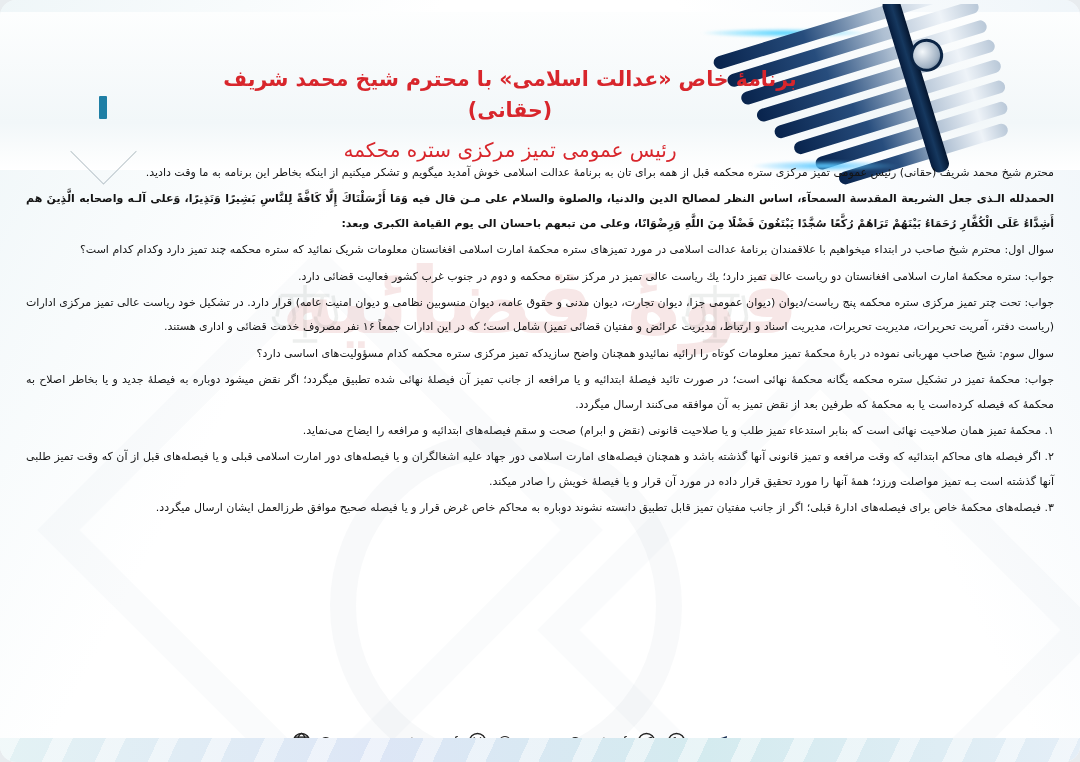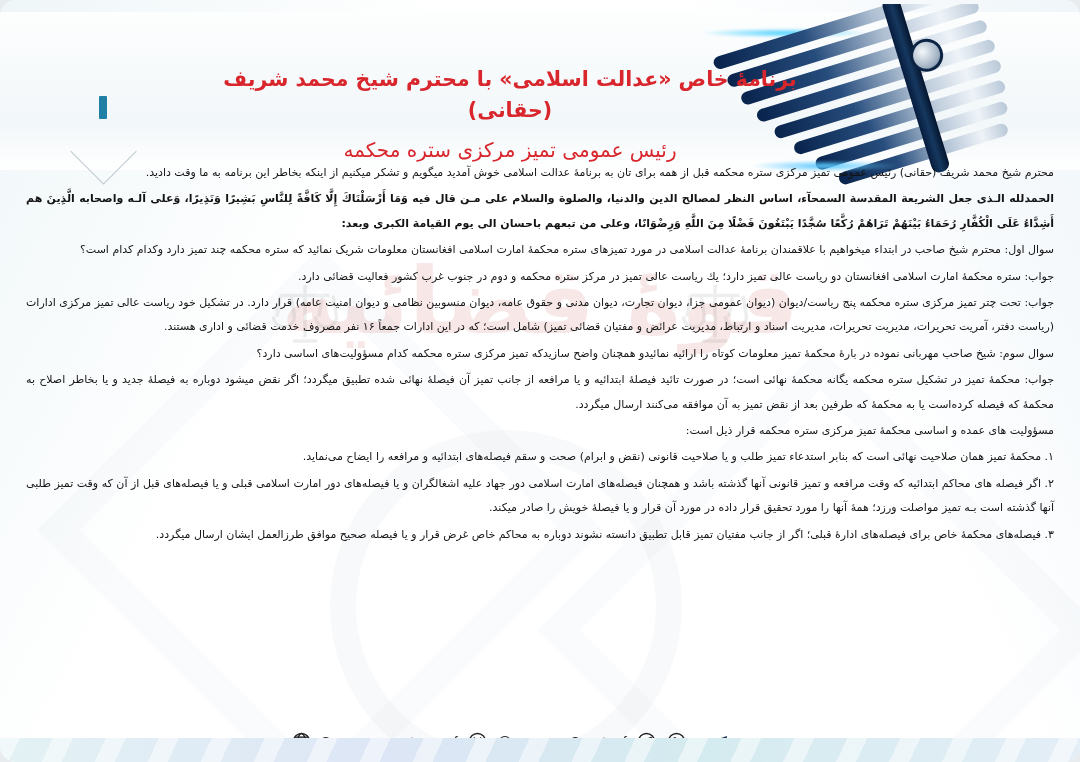--- a/index.html
+++ b/index.html
@@ -126,21 +126,20 @@
   </div>
 
   <div class="article">
       <div class="para">محترم شیخ محمد شریف (حقانی) رئیس عمومی تمیز مرکزی ستره محکمه قبل از همه برای تان به برنامهٔ عدالت اسلامی خوش آمدید میگویم و تشکر میکنیم از اینکه بخاطر این برنامه به ما وقت دادید.</div>
       <div class="para bold">الحمدلله الـذی جعل الشریعة المقدسة السمحآء، اساس النظر لمصالح الدین والدنیا، والصلوة والسلام علی مـن قال فیه وَمَا أَرْسَلْنَاكَ إِلَّا كَافَّةً لِلنَّاسِ بَشِيرًا وَنَذِيرًا، وَعلی آلـه واصحابه الَّذِینَ هم أَشِدَّاءُ عَلَى الْكُفَّارِ رُحَمَاءُ بَيْنَهُمْ تَرَاهُمْ رُكَّعًا سُجَّدًا يَبْتَغُونَ فَضْلًا مِنَ اللَّهِ وَرِضْوَانًا، وعلی من تبعهم باحسان الی یوم القیامة الکبری وبعد:</div>
       <div class="para"><span class="lead">سوال اول: </span>محترم شیخ صاحب در ابتداء میخواهیم با علاقمندان برنامهٔ عدالت اسلامی در مورد تمیزهای ستره محکمهٔ امارت اسلامی افغانستان معلومات شریک نمائید که ستره محکمه چند تمیز دارد وکدام کدام است؟</div>
       <div class="para"><span class="lead">جواب: </span>ستره محکمهٔ امارت اسلامی افغانستان دو ریاست عالی تمیز دارد؛ یك ریاست عالی تمیز در مرکز ستره محکمه و دوم در جنوب غرب کشور فعالیت قضائی دارد.</div>
       <div class="para"><span class="lead">جواب: </span>تحت چتر تمیز مرکزی ستره محکمه پنج ریاست/دیوان (دیوان عمومی جزا، دیوان تجارت، دیوان مدنی و حقوق عامه، دیوان منسوبین نظامی و دیوان امنیت عامه) قرار دارد. در تشکیل خود ریاست عالی تمیز مرکزی ادارات (ریاست دفتر، آمریت تحریرات، مدیریت تحریرات، مدیریت اسناد و ارتباط، مدیریت عرائض و مفتیان قضائی تمیز) شامل است؛ که در این ادارات جمعاً ۱۶ نفر مصروف خدمت قضائی و اداری هستند.</div>
       <div class="para"><span class="lead">سوال سوم: </span>شیخ صاحب مهربانی نموده در بارهٔ محکمهٔ تمیز معلومات کوتاه را ارائیه نمائیدو همچنان واضح سازیدکه تمیز مرکزی ستره محکمه کدام مسؤولیت‌های اساسی دارد؟</div>
       <div class="para"><span class="lead">جواب: </span>محکمهٔ تمیز در تشکیل ستره محکمه یگانه محکمهٔ نهائی است؛ در صورت تائید فیصلهٔ ابتدائیه و یا مرافعه از جانب تمیز آن فیصلهٔ نهائی شده تطبیق میگردد؛ اگر نقض میشود دوباره به فیصلهٔ جدید و یا بخاطر اصلاح به محکمهٔ که فیصله کرده‌است یا به محکمهٔ که طرفین بعد از نقض تمیز به آن موافقه می‌کنند ارسال میگردد.</div>
-      <div class="para">مسؤولیت های عمده و اساسی محکمهٔ تمیز مرکزی ستره محکمه قرار ذیل است:</div>
       <div class="para">۱. محکمهٔ تمیز همان صلاحیت نهائی است که بنابر استدعاء تمیز طلب و یا صلاحیت قانونی (نقض و ابرام) صحت و سقم فیصله‌های ابتدائیه و مرافعه را ایضاح می‌نماید.</div>
       <div class="para">۲. اگر فیصله های محاکم ابتدائیه که وقت مرافعه و تمیز قانونی آنها گذشته باشد و همچنان فیصله‌های امارت اسلامی دور جهاد علیه اشغالگران و یا فیصله‌های دور امارت اسلامی قبلی و یا فیصله‌های قبل از آن که وقت تمیز طلبی آنها گذشته است بـه تمیز مواصلت ورزد؛ همهٔ آنها را مورد تحقیق قرار داده در مورد آن قرار و یا فیصلهٔ خویش را صادر میکند.</div>
       <div class="para">۳. فیصله‌های محکمهٔ خاص برای فیصله‌های ادارهٔ قبلی؛ اگر از جانب مفتیان تمیز قابل تطبیق دانسته نشوند دوباره به محاکم خاص غرض قرار و یا فیصله صحیح موافق طرزالعمل ایشان ارسال میگردد.</div>
     </div>
 
   <div class="footer">
     <svg class="ficon" viewBox="0 0 24 24">
       <g fill="none" stroke="#222" stroke-width="1.6">
         <circle cx="12" cy="12" r="9.2"></circle>
         <ellipse cx="12" cy="12" rx="4.2" ry="9.2"></ellipse>

